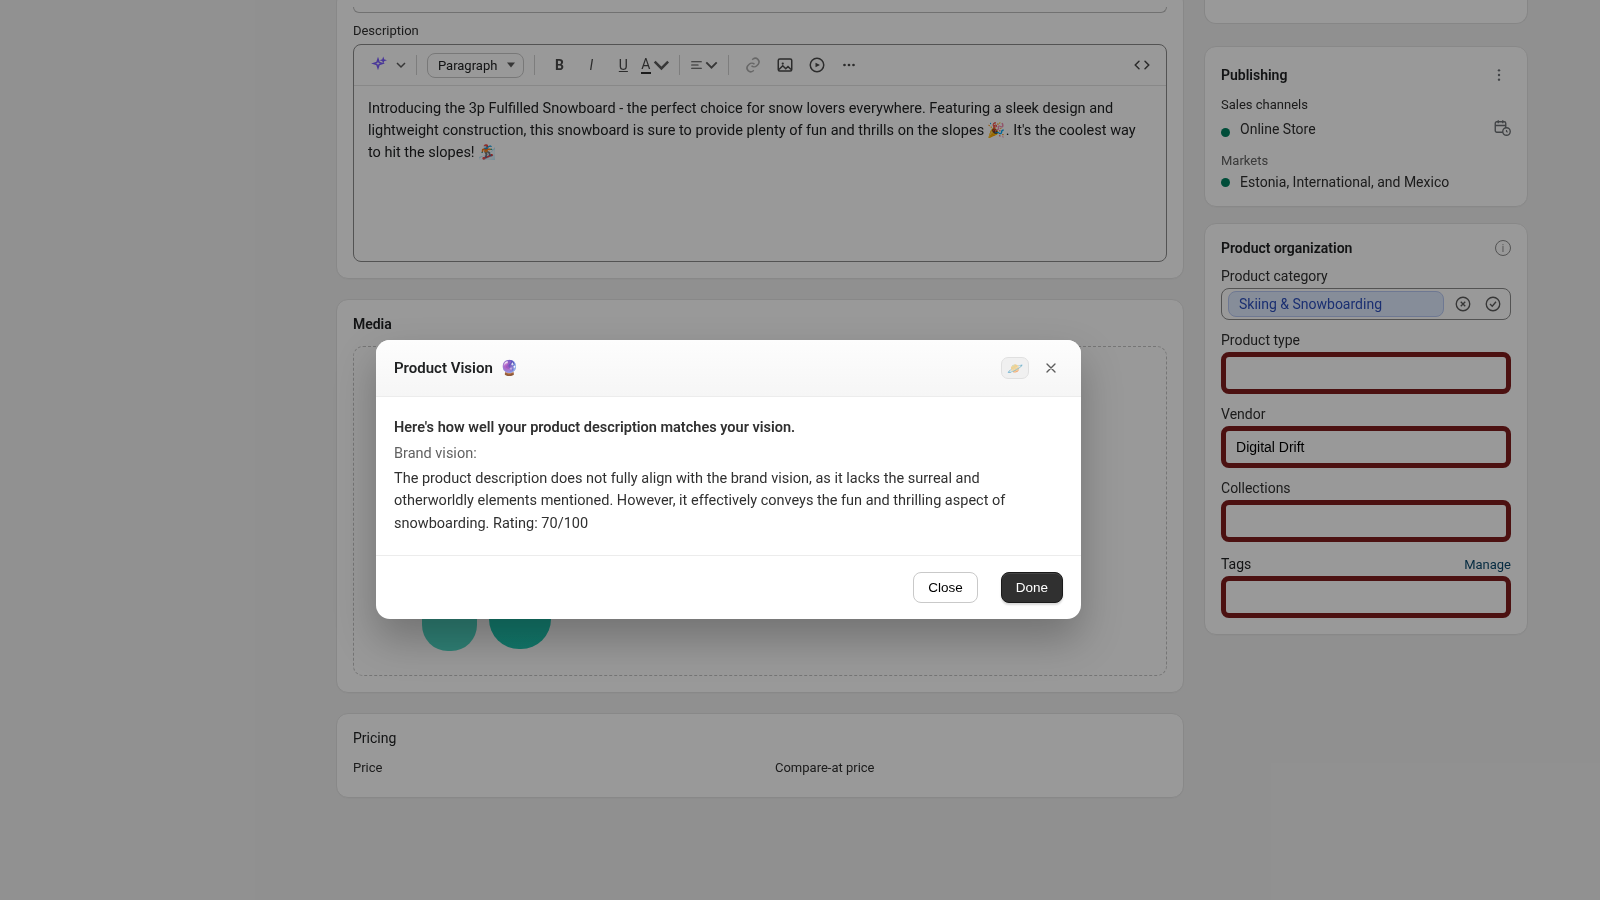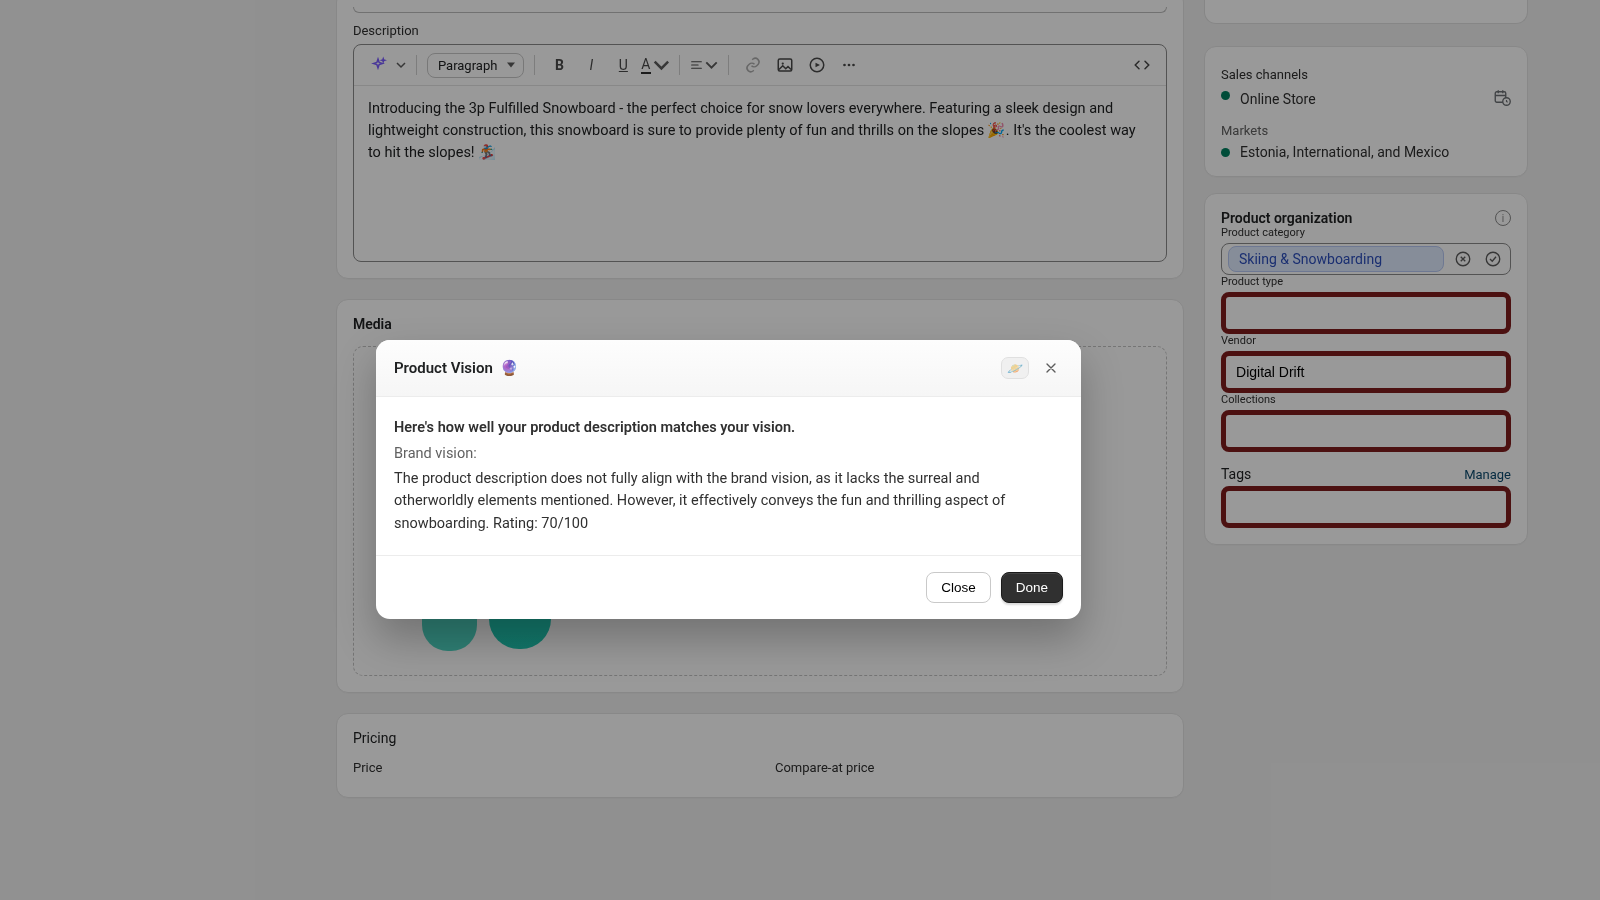--- a/index.html
+++ b/index.html
@@ -76,21 +76,21 @@
 .pricing-title { font-weight: 400; font-size: 14px; margin-bottom: 14px; }
 .pricing-row { display: flex; gap: 30px; }
 .pricing-field { flex: 1; }
 .side-title { font-weight: 600; font-size: 14px; }
 .side-head { display: flex; justify-content: space-between; align-items: center; margin-bottom: 10px; }
 .dot-row { display: flex; align-items: center; gap: 10px; font-size: 14px; color: #303030; margin-top: 6px; }
 .dot { width: 9px; height: 9px; background: #008060; border-radius: 50%; }
 .section-h { font-size: 13px; color: #303030; margin-top: 4px; }
 .sub-h { font-size: 13px; color: #616161; margin-top: 14px; margin-bottom: 2px; }
 .insights-text { font-size: 14px; color: #303030; }
-.field-label { font-size: 11px; color: #303030; margin-bottom: 4px; display: flex; align-items: center; gap: 6px; text-align: right; }
+.field-label { font-size: 14px; color: #303030; margin-bottom: 4px; margin-top: 12px; display: flex; align-items: center; gap: 6px; text-align: right; }
 .input {
   width: 100%; border: 5px solid #7f1d1d; border-radius: 8px; padding: 8px 10px;
   font-size: 14px; background: #fff;
 }
 .cat-chip-row { display: flex; align-items: center; gap: 8px; border: 1px solid #8a8a8a; border-radius: 8px; padding: 2px 6px; }
 .cat-chip { background: #e0ebff; color: #2c4fbd; border: 1px solid #b8c9f4; border-radius: 8px; padding: 4px 10px; font-size: 14px; flex: 1; }
 .chip-action { width: 22px; height: 22px; display: flex; align-items: center; justify-content: center; color: #5c5c5c; cursor: pointer; }
 .manage-link { color: #0c4a6e; font-size: 13px; cursor: pointer; }
 .tags-head { display: flex; justify-content: space-between; align-items: center; margin-top: 14px; }
 
@@ -117,21 +117,21 @@
 .planet-badge {
   width: 28px; height: 22px; border-radius: 7px; background: #f0f0f0;
   display: flex; align-items: center; justify-content: center;
   border: 1px solid #e0e0e0;
 }
 .close-x { width: 24px; height: 24px; display: flex; align-items: center; justify-content: center; cursor: pointer; color: #5c5c5c; }
 .modal-body { padding: 20px 18px; font-size: 14.5px; line-height: 1.55; color: #303030; }
 .modal-body .lead { font-weight: 600; margin-bottom: 4px; }
 .modal-body .sub { color: #616161; margin-bottom: 2px; }
 .modal-foot {
-  display: flex; justify-content: flex-end; gap: 10px;
+  display: flex; justify-content: flex-end; gap: 23px;
   padding: 16px 18px; border-top: 1px solid #ececec;
 }
 .btn {
   padding: 7px 14px; border-radius: 8px; font-size: 13.5px; cursor: pointer;
   border: 1px solid #c9c9c9; background: #fff;
 }
 .btn-primary {
   background: #303030; color: #fff; border: 1px solid #1a1a1a;
   box-shadow: 0 1px 0 rgba(255,255,255,0.1) inset, 0 2px 2px rgba(0,0,0,0.15);
 }
@@ -253,23 +253,33 @@
           <div class="label">Compare-at price</div>
         </div>
       </div>
     </div>
   </div>
 
   <div class="side-col">
     <div class="side-stub-top"></div>
 
     <div class="card">
+      <div class="side-head">
+        <div class="side-title">Publishing</div>
+        <div class="menu-dots">
+          <svg width="16" height="16" viewBox="0 0 24 24">
+              <circle cx="12" cy="5" r="1.8" fill="#6d7175"></circle>
+              <circle cx="12" cy="12" r="1.8" fill="#6d7175"></circle>
+              <circle cx="12" cy="19" r="1.8" fill="#6d7175"></circle>
+            </svg>
+        </div>
+      </div>
       <div class="section-h">Sales channels</div>
       <div class="dot-row" style="justify-content:space-between">
-        <div style="display:flex;align-items:flex-start;gap:10px">
+        <div style="display:flex;align-items:flex-end;gap:10px">
           <span class="dot"></span>
           <span>Online Store</span>
         </div>
         <span class="icon-schedule">
           <svg width="18" height="18" viewBox="0 0 24 24">
               <rect x="3" y="5" width="14" height="14" rx="2" stroke="#6d7175" stroke-width="1.8" fill="none"></rect>
               <path d="M7 3v4M13 3v4M3 10h14" stroke="#6d7175" stroke-width="1.8"></path>
               <circle cx="18" cy="18" r="5" fill="#fff" stroke="#6d7175" stroke-width="1.8"></circle>
               <path d="M18 16v2l1.5 1" stroke="#6d7175" stroke-width="1.5" fill="none"></path>
             </svg>

